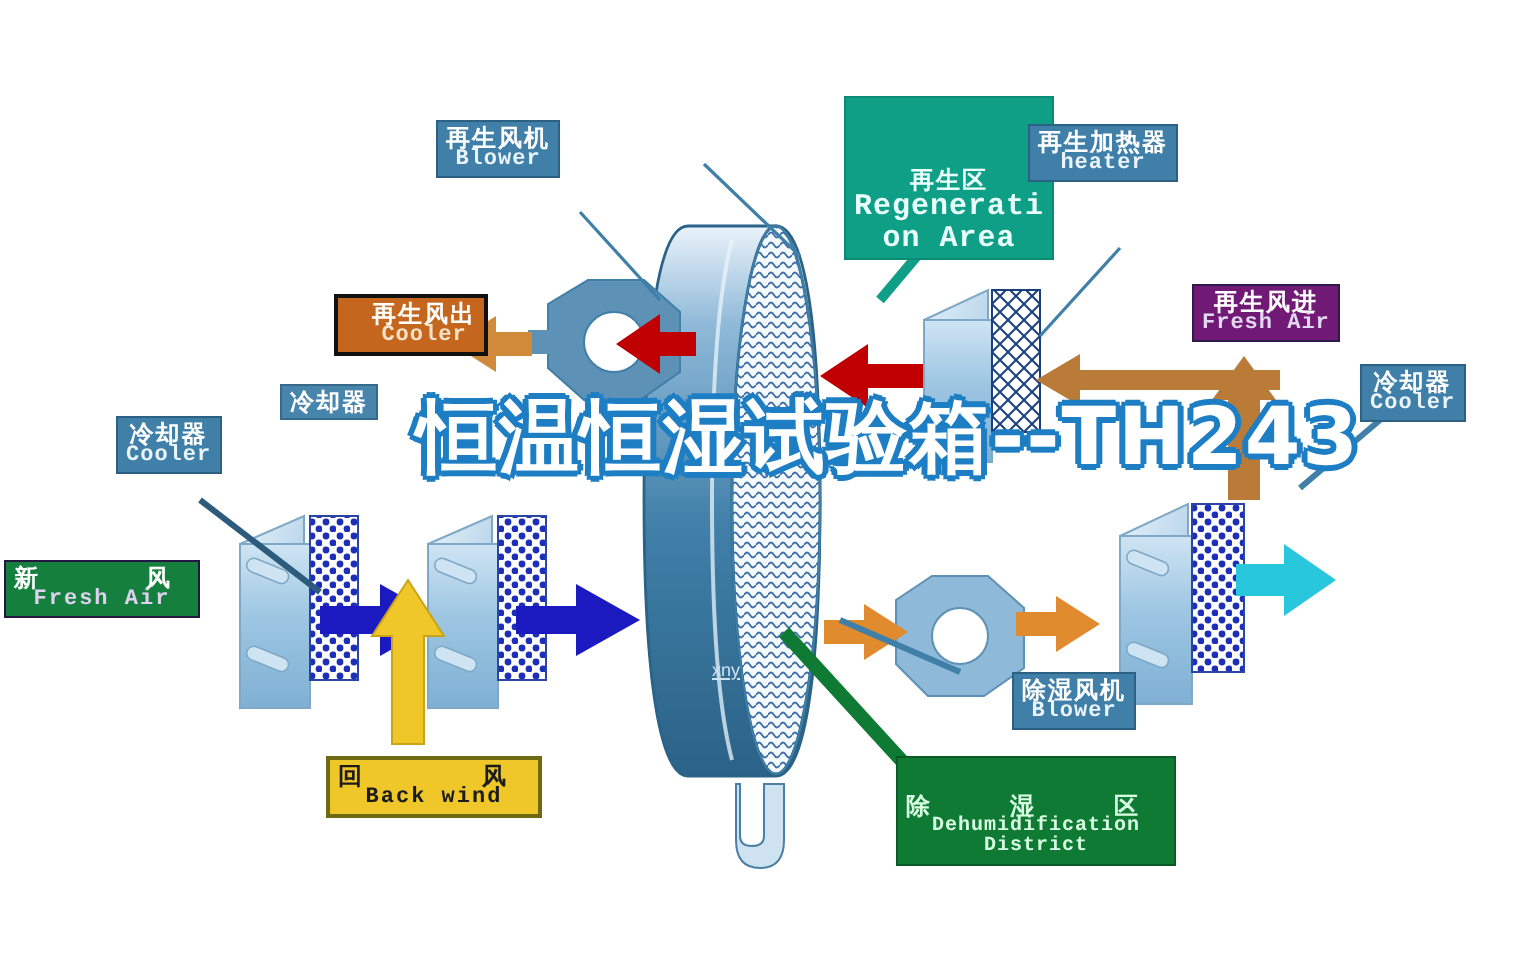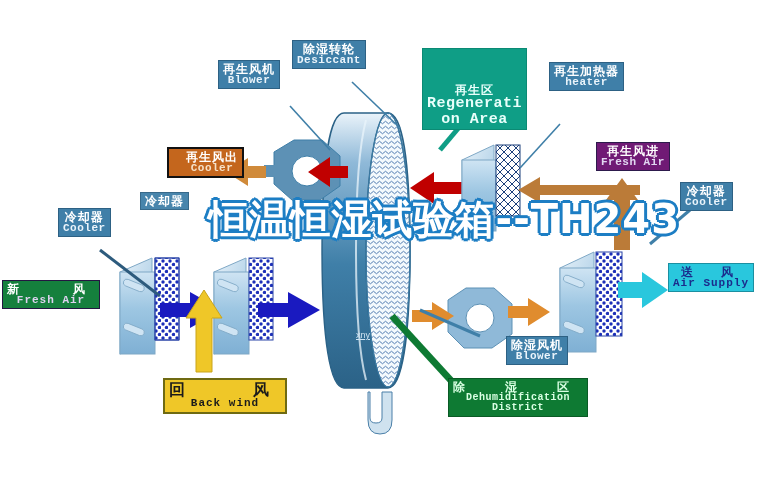--- a/index.html
+++ b/index.html
@@ -31,25 +31,25 @@
 
   .lbl-darkpurple{background:#15803d;border:1px solid #241741;color:#ffffff;}
   .lbl-darkpurple .cn{font-size:12px;letter-spacing:10px;}
   .lbl-darkpurple .en{font-size:11px;color:#ded2f0;letter-spacing:1px;}
 
   .lbl-cyan{background:#29c7dd;border:1px solid #1b8fa1;color:#1b2b8c;}
   .lbl-cyan .cn{font-size:12px;letter-spacing:8px;}
   .lbl-cyan .en{font-size:11px;letter-spacing:1px;}
 
   .lbl-green{background:#0e7a33;border:1px solid #0a5a25;color:#d9ffe3;}
-  .lbl-green .cn{font-size:12px;letter-spacing:14px;}
+  .lbl-green .cn{font-size:12px;letter-spacing:14px;margin-top:16px;}
   .lbl-green .en{font-size:10px;letter-spacing:0.5px;}
 
   .lbl-gold{background:#efc728;border:2px solid #6f6a12;color:#1b1b1b;}
-  .lbl-gold .cn{font-size:16px;letter-spacing:12px;font-weight:bold;}
+  .lbl-gold .cn{font-size:12px;letter-spacing:12px;font-weight:bold;}
   .lbl-gold .en{font-size:11px;letter-spacing:1px;}
 
   
   #title{position:absolute;left:0;top:196px;width:680px;text-align:right;
          font-family:"DejaVu Sans",sans-serif;font-weight:bold;font-size:40px;
          line-height:46px;color:#ffffff;letter-spacing:1px;
          text-shadow:
             -2px -2px 0 #1d7ec4, 2px -2px 0 #1d7ec4,
             -2px  2px 0 #1d7ec4, 2px  2px 0 #1d7ec4,
             -3px  0   0 #1d7ec4, 3px  0   0 #1d7ec4,
@@ -187,37 +187,33 @@
       <path d="M290,106 L330,150" stroke="#3f7fa8"></path>
       <path d="M472,112 L440,150" stroke="#0f9e86" stroke-width="5"></path>
       <path d="M560,124 L520,168" stroke="#3f7fa8"></path>
       <path d="M690,210 L650,244" stroke="#3f7fa8" stroke-width="3"></path>
       <path d="M100,250 L160,296" stroke="#2d5b7d" stroke-width="3"></path>
       <path d="M480,336 L420,310" stroke="#3f7fa8" stroke-width="3"></path>
       <path d="M456,386 L392,316" stroke="#0e7a33" stroke-width="7"></path>
     </g>
   </svg>
 
-  <div class="lbl lbl-blue" style="left:292px;top:40px;">
-    <span class="cn">除湿转轮</span>
-    <span class="en">Desiccant</span>
-  </div>
 
   <div class="lbl lbl-blue" style="left:218px;top:60px;">
     <span class="cn">再生风机</span>
     <span class="en">Blower</span>
   </div>
 
   <div class="lbl lbl-teal" style="left:422px;top:48px;">
     <span class="cn">再生区</span>
     <span class="en">Regenerati</span>
     <span class="en">on Area</span>
   </div>
 
-  <div class="lbl lbl-blue" style="left:549px;top:62px;">
+  <div class="lbl lbl-blue" style="left:514px;top:62px;">
     <span class="cn">再生加热器</span>
     <span class="en">heater</span>
   </div>
 
   <div class="lbl lbl-orange" style="left:167px;top:147px;padding-left:17px;">
     <span class="cn">再生风出</span>
     <span class="en">Cooler</span>
   </div>
 
   <div class="lbl lbl-purple" style="left:596px;top:142px;">
@@ -253,24 +249,20 @@
     <span class="cn">除湿风机</span>
     <span class="en">Blower</span>
   </div>
 
   <div class="lbl lbl-green" style="left:448px;top:378px;">
     <span class="cn">除　湿　区</span>
     <span class="en">Dehumidification</span>
     <span class="en">District</span>
   </div>
 
-  <div class="lbl lbl-cyan" style="left:668px;top:263px;">
-    <span class="cn">送　风</span>
-    <span class="en">Air Supply</span>
-  </div>
 
   <div class="wm" style="left:356px;top:330px;">xny</div>
 
   <div id="title">
     <span>恒温恒湿试验箱--TH243</span>
   </div>
 
 </div>
 
 </body></html>

